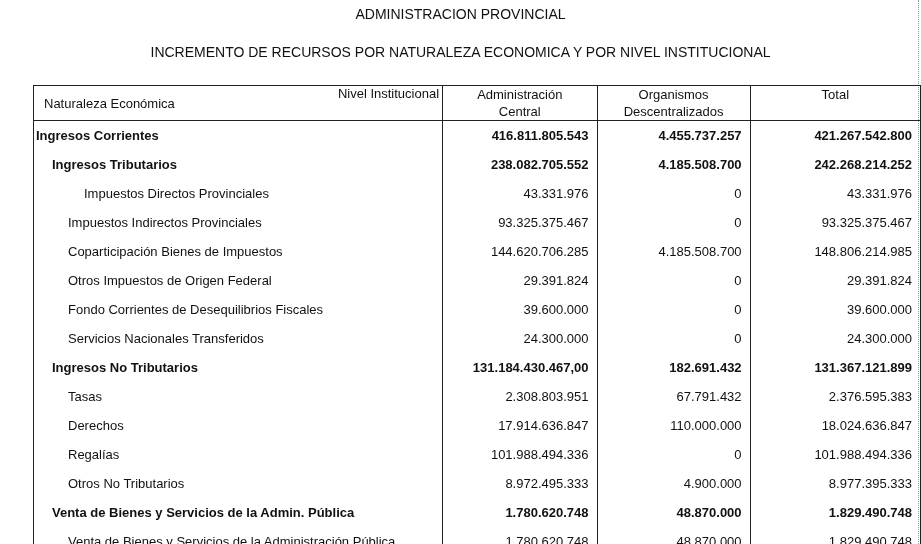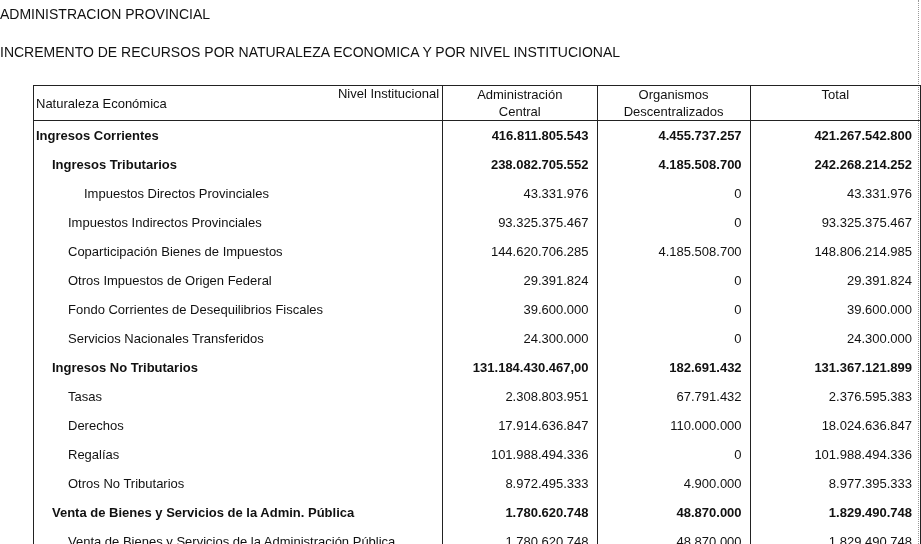--- a/index.html
+++ b/index.html
@@ -1,33 +1,33 @@
 <!DOCTYPE html>
 <html><head>
 <meta charset="utf-8">
 <style>
   html, body { margin: 0; padding: 0; background: #ffffff; }
   body { width: 921px; height: 544px; overflow: hidden; position: relative;
          font-family: "Liberation Sans", sans-serif; color: #111; }
-  .title { position: absolute; left: 0; width: 921px; 
+  .title { position: absolute; left: 0; width: 921px; text-align: center;
            font-size: 14px; letter-spacing: 0; }
   .t1 { top: 6px; }
   .t2 { top: 44px; }
   .edge { position: absolute; top: 0; right: 2px; width: 0; height: 544px;
           border-right: 1px dotted #999; }
   table { position: absolute; left: 33px; top: 85px; border-collapse: collapse;
           font-size: 13px; }
   td, th { border-left: 1.5px solid #222; border-right: 1.5px solid #222; padding: 0; }
   th { font-weight: normal; vertical-align: top; border-top: 1.5px solid #222;
        border-bottom: 1.5px solid #222; height: 34px; }
   .c0 { width: 401px; }
   .c1 { width: 150px; }
   .c2 { width: 152px; }
   .c3 { width: 171px; }
-  .hdr-label { position: relative; height: 34px; }
+  .hdr-label { position: relative; height: 34px; margin-left: 8px; }
   .hdr-nivel { position: absolute; right: 3px; top: 0px; }
   .hdr-nat { position: absolute; left: 2px; bottom: 9px; }
   .hdr-col { text-align: center; line-height: 17px; }
   td { height: 29px; vertical-align: middle; }
   td.num { text-align: right; padding-right: 8px; }
   tr.bold td { font-weight: bold; }
   tr.lvl0 td.lbl { padding-left: 2px; margin-top: 15px; }
   tr.lvl1 td.lbl { padding-left: 18px; }
   tr.lvl2 td.lbl { padding-left: 34px; }
   tr.lvl3 td.lbl { padding-left: 50px; }

